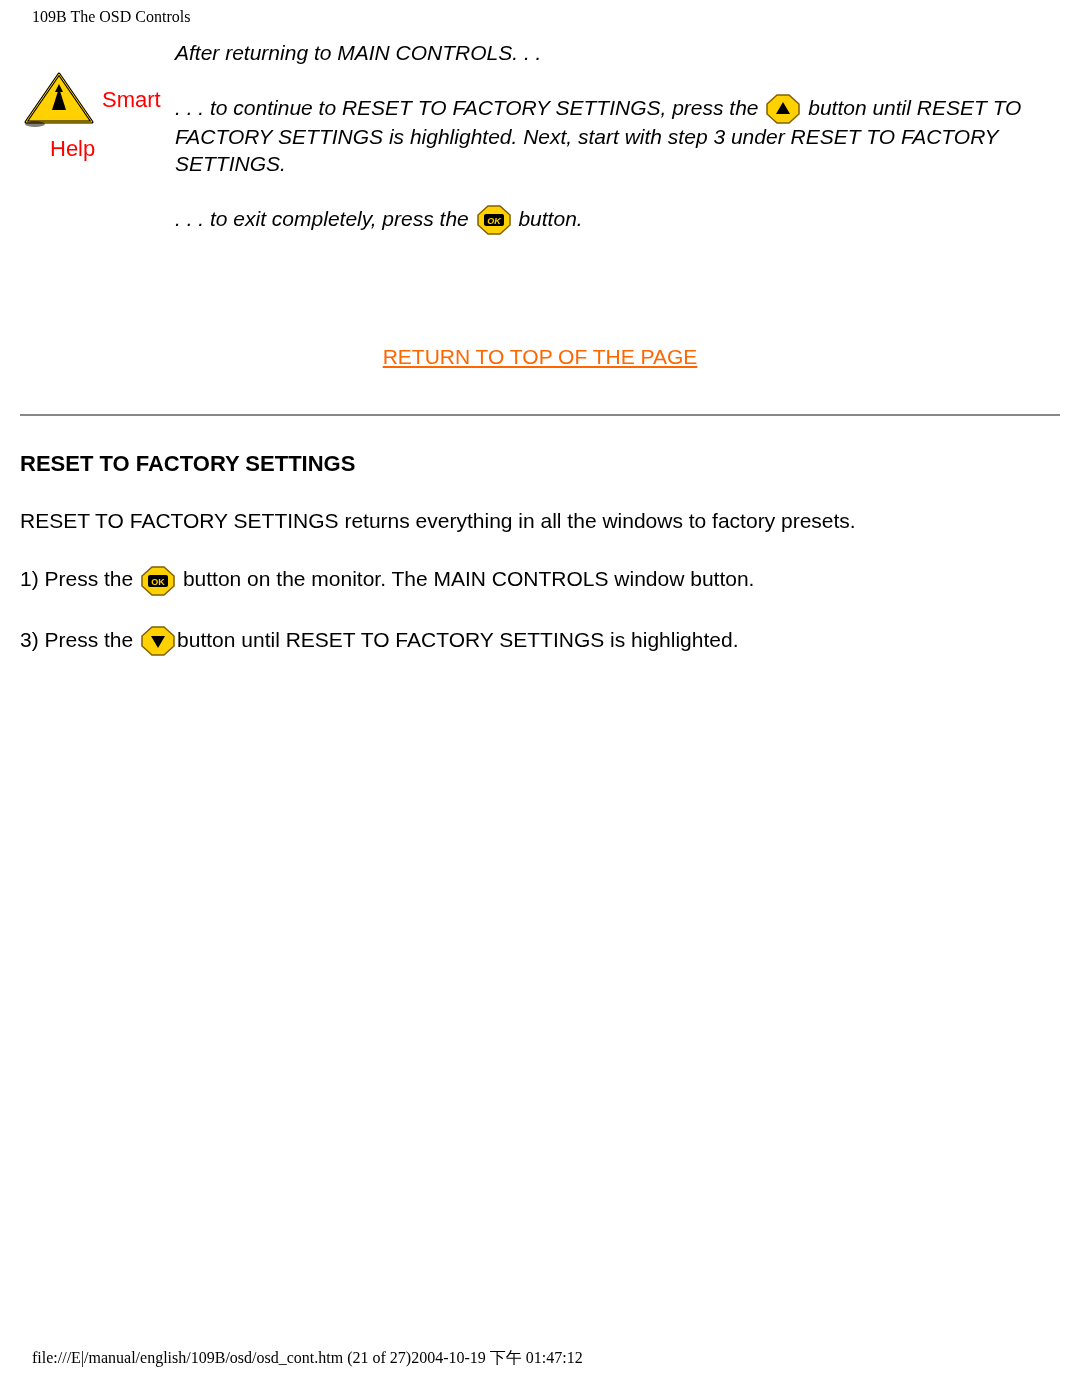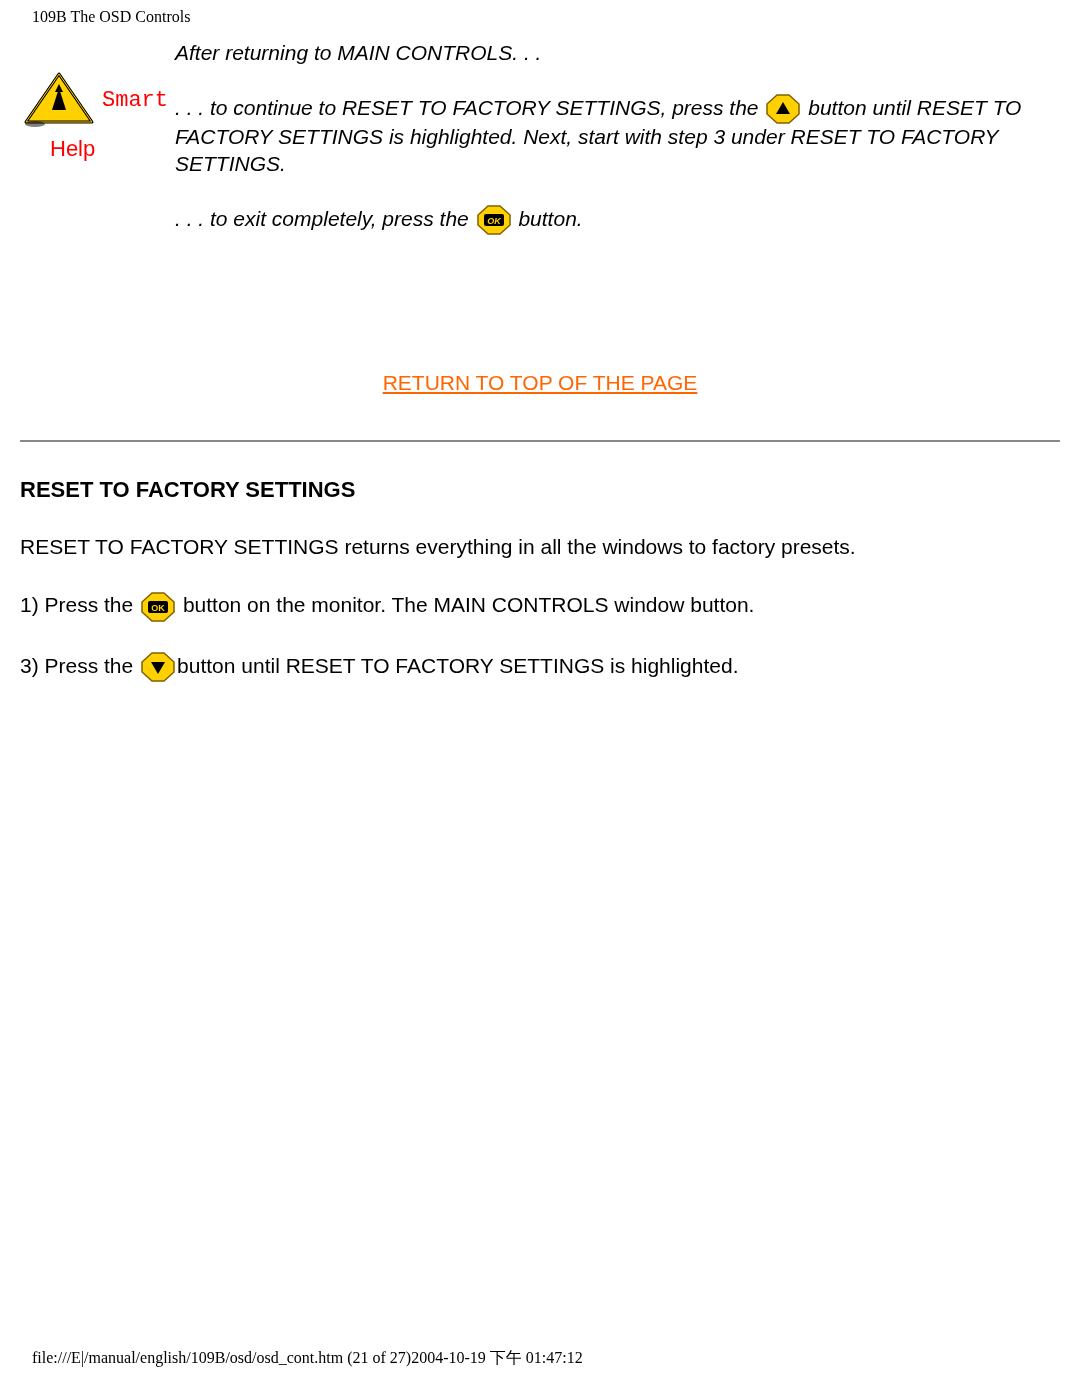--- a/index.html
+++ b/index.html
@@ -43,21 +43,21 @@
     height: 60px;
     position: relative;
     flex-shrink: 0;
   }
   .warning-triangle svg {
     width: 100%;
     height: 100%;
   }
   .smart-text {
     color: #ff0000;
-    font-family: Liberation Mono, monospace;
+    font-family: Liberation Sans, sans-serif;
     font-size: 22px;
     margin-left: 4px;
   }
   .help-text {
     color: #ff0000;
     font-family: Liberation Sans, sans-serif;
     font-size: 22px;
     margin-top: 6px;
     padding-left: 30px;
   }
@@ -79,21 +79,21 @@
     display: inline-block;
     vertical-align: middle;
     position: relative;
     margin: 0 2px;
   }
   .btn-icon svg {
     display: block;
   }
   .return-link {
     text-align: center;
-    margin-top: 108px;
+    margin-top: 82px;
     font-family: Arial, Helvetica, sans-serif;
     font-size: 21px;
   }
   .return-link a {
     color: #ff6600;
     text-decoration: underline;
   }
   hr.divider {
     margin: 45px 0 35px 0;
     border: none;

